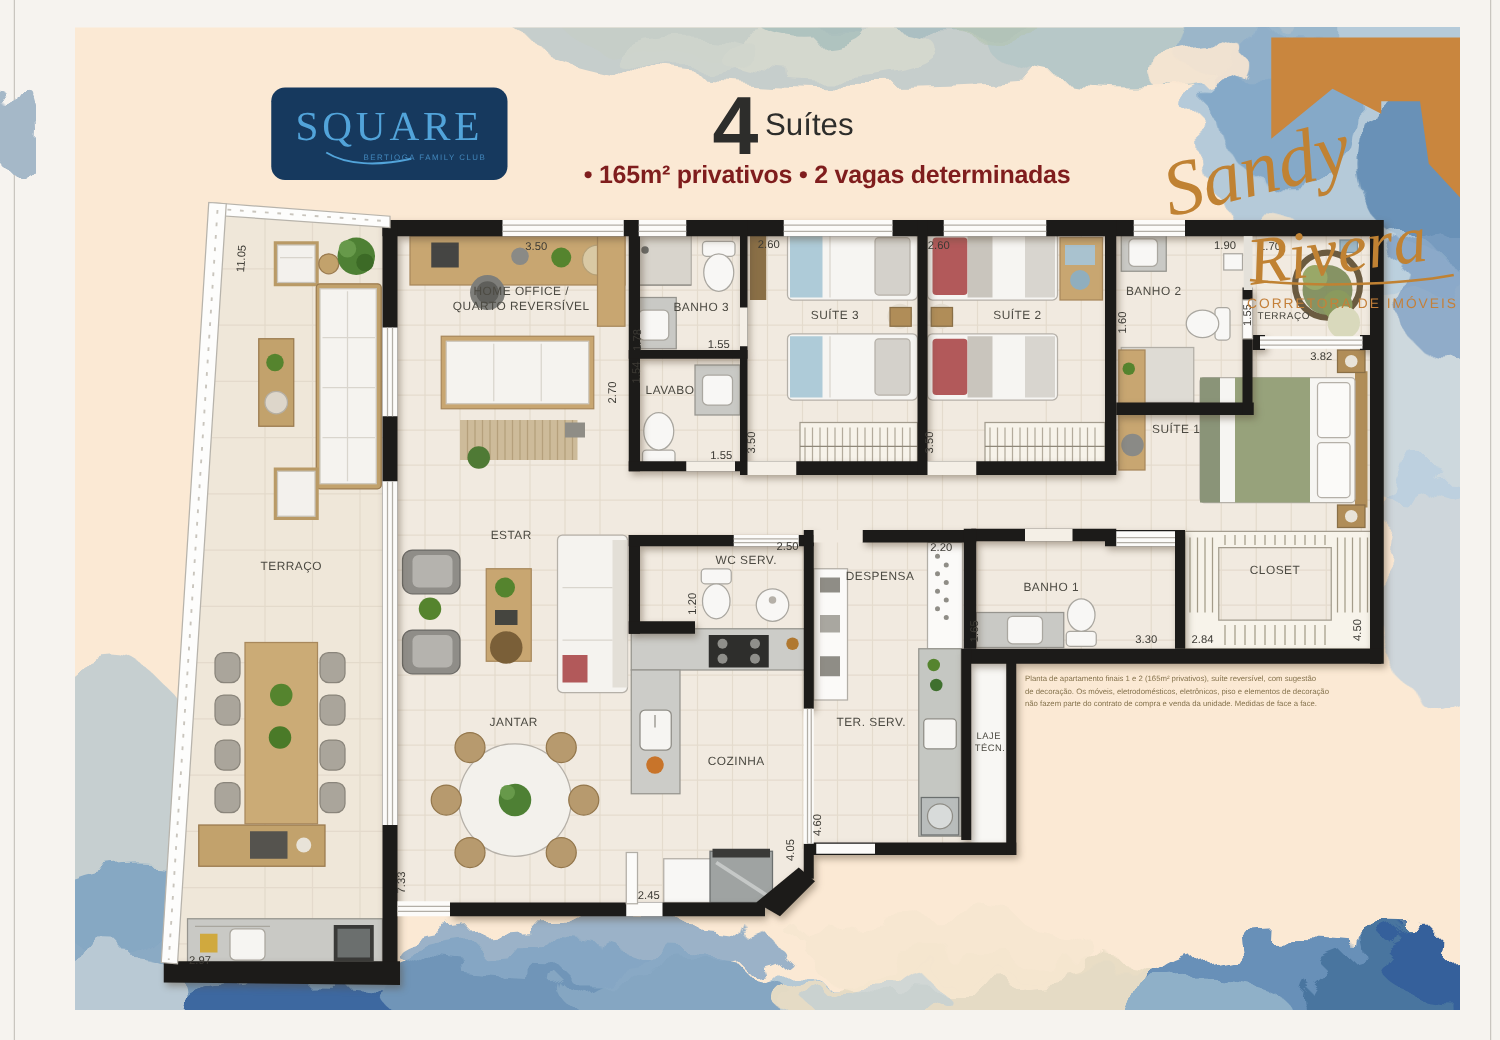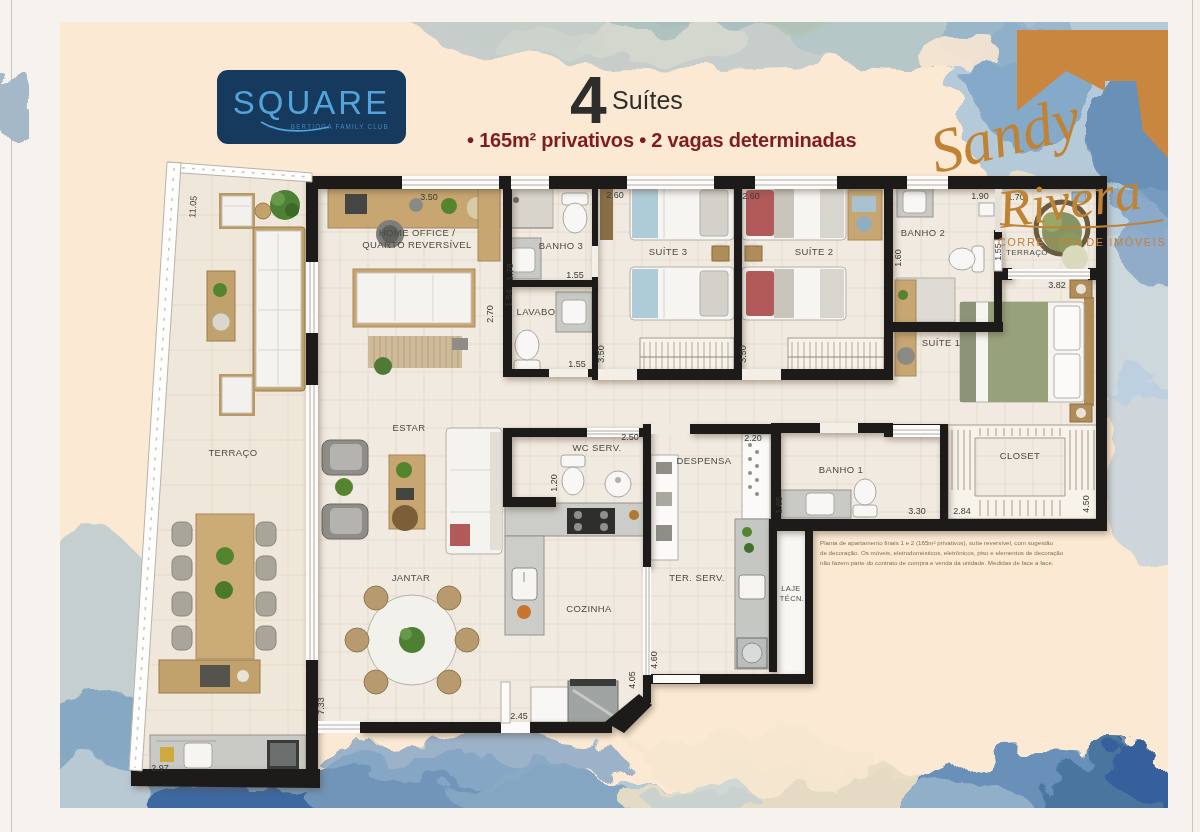--- a/index.html
+++ b/index.html
@@ -3,21 +3,21 @@
 <meta charset="utf-8">
 <style>
 html,body{margin:0;padding:0;}
 body{width:1200px;height:832px;overflow:hidden;position:relative;background:#f6f3ef;font-family:"Liberation Sans",sans-serif;}
 #card{position:absolute;left:60px;top:22px;width:1108px;height:786px;background:#fbe9d4;}
 .vline{position:absolute;top:0;width:1px;height:832px;background:#c9c5bf;}
 #hdr4{position:absolute;left:570px;top:62px;font-size:66px;font-weight:bold;color:#2d2d2b;letter-spacing:-2px;}
 #hdrS{position:absolute;left:612px;top:86px;font-size:25px;color:#2d2d2b;}
 #hdrB{position:absolute;left:467px;top:129px;font-size:20px;letter-spacing:-0.2px;color:#7f1d1d;font-weight:bold;}
 #sqbox{position:absolute;left:217px;top:70px;width:189px;height:74px;background:#16395e;border-radius:11px;}
-#sqtxt{position:absolute;left:0;top:14px;width:189px;text-align:center;font-family:Liberation Sans, sans-serif;font-size:33px;color:#52a4da;letter-spacing:3px;}
+#sqtxt{position:absolute;left:0;top:14px;width:189px;text-align:center;font-family:Liberation Serif, serif;font-size:33px;color:#52a4da;letter-spacing:3px;}
 #sqsub{position:absolute;left:0;top:53px;width:172px;text-align:right;font-size:6.3px;color:#4287bc;letter-spacing:1.2px;}
 </style>
 </head>
 <body>
 
 <div id="card"></div>
 
 <div class="vline" style="left:11px;"></div>
 
 <div class="vline" style="left:1192px;"></div>

